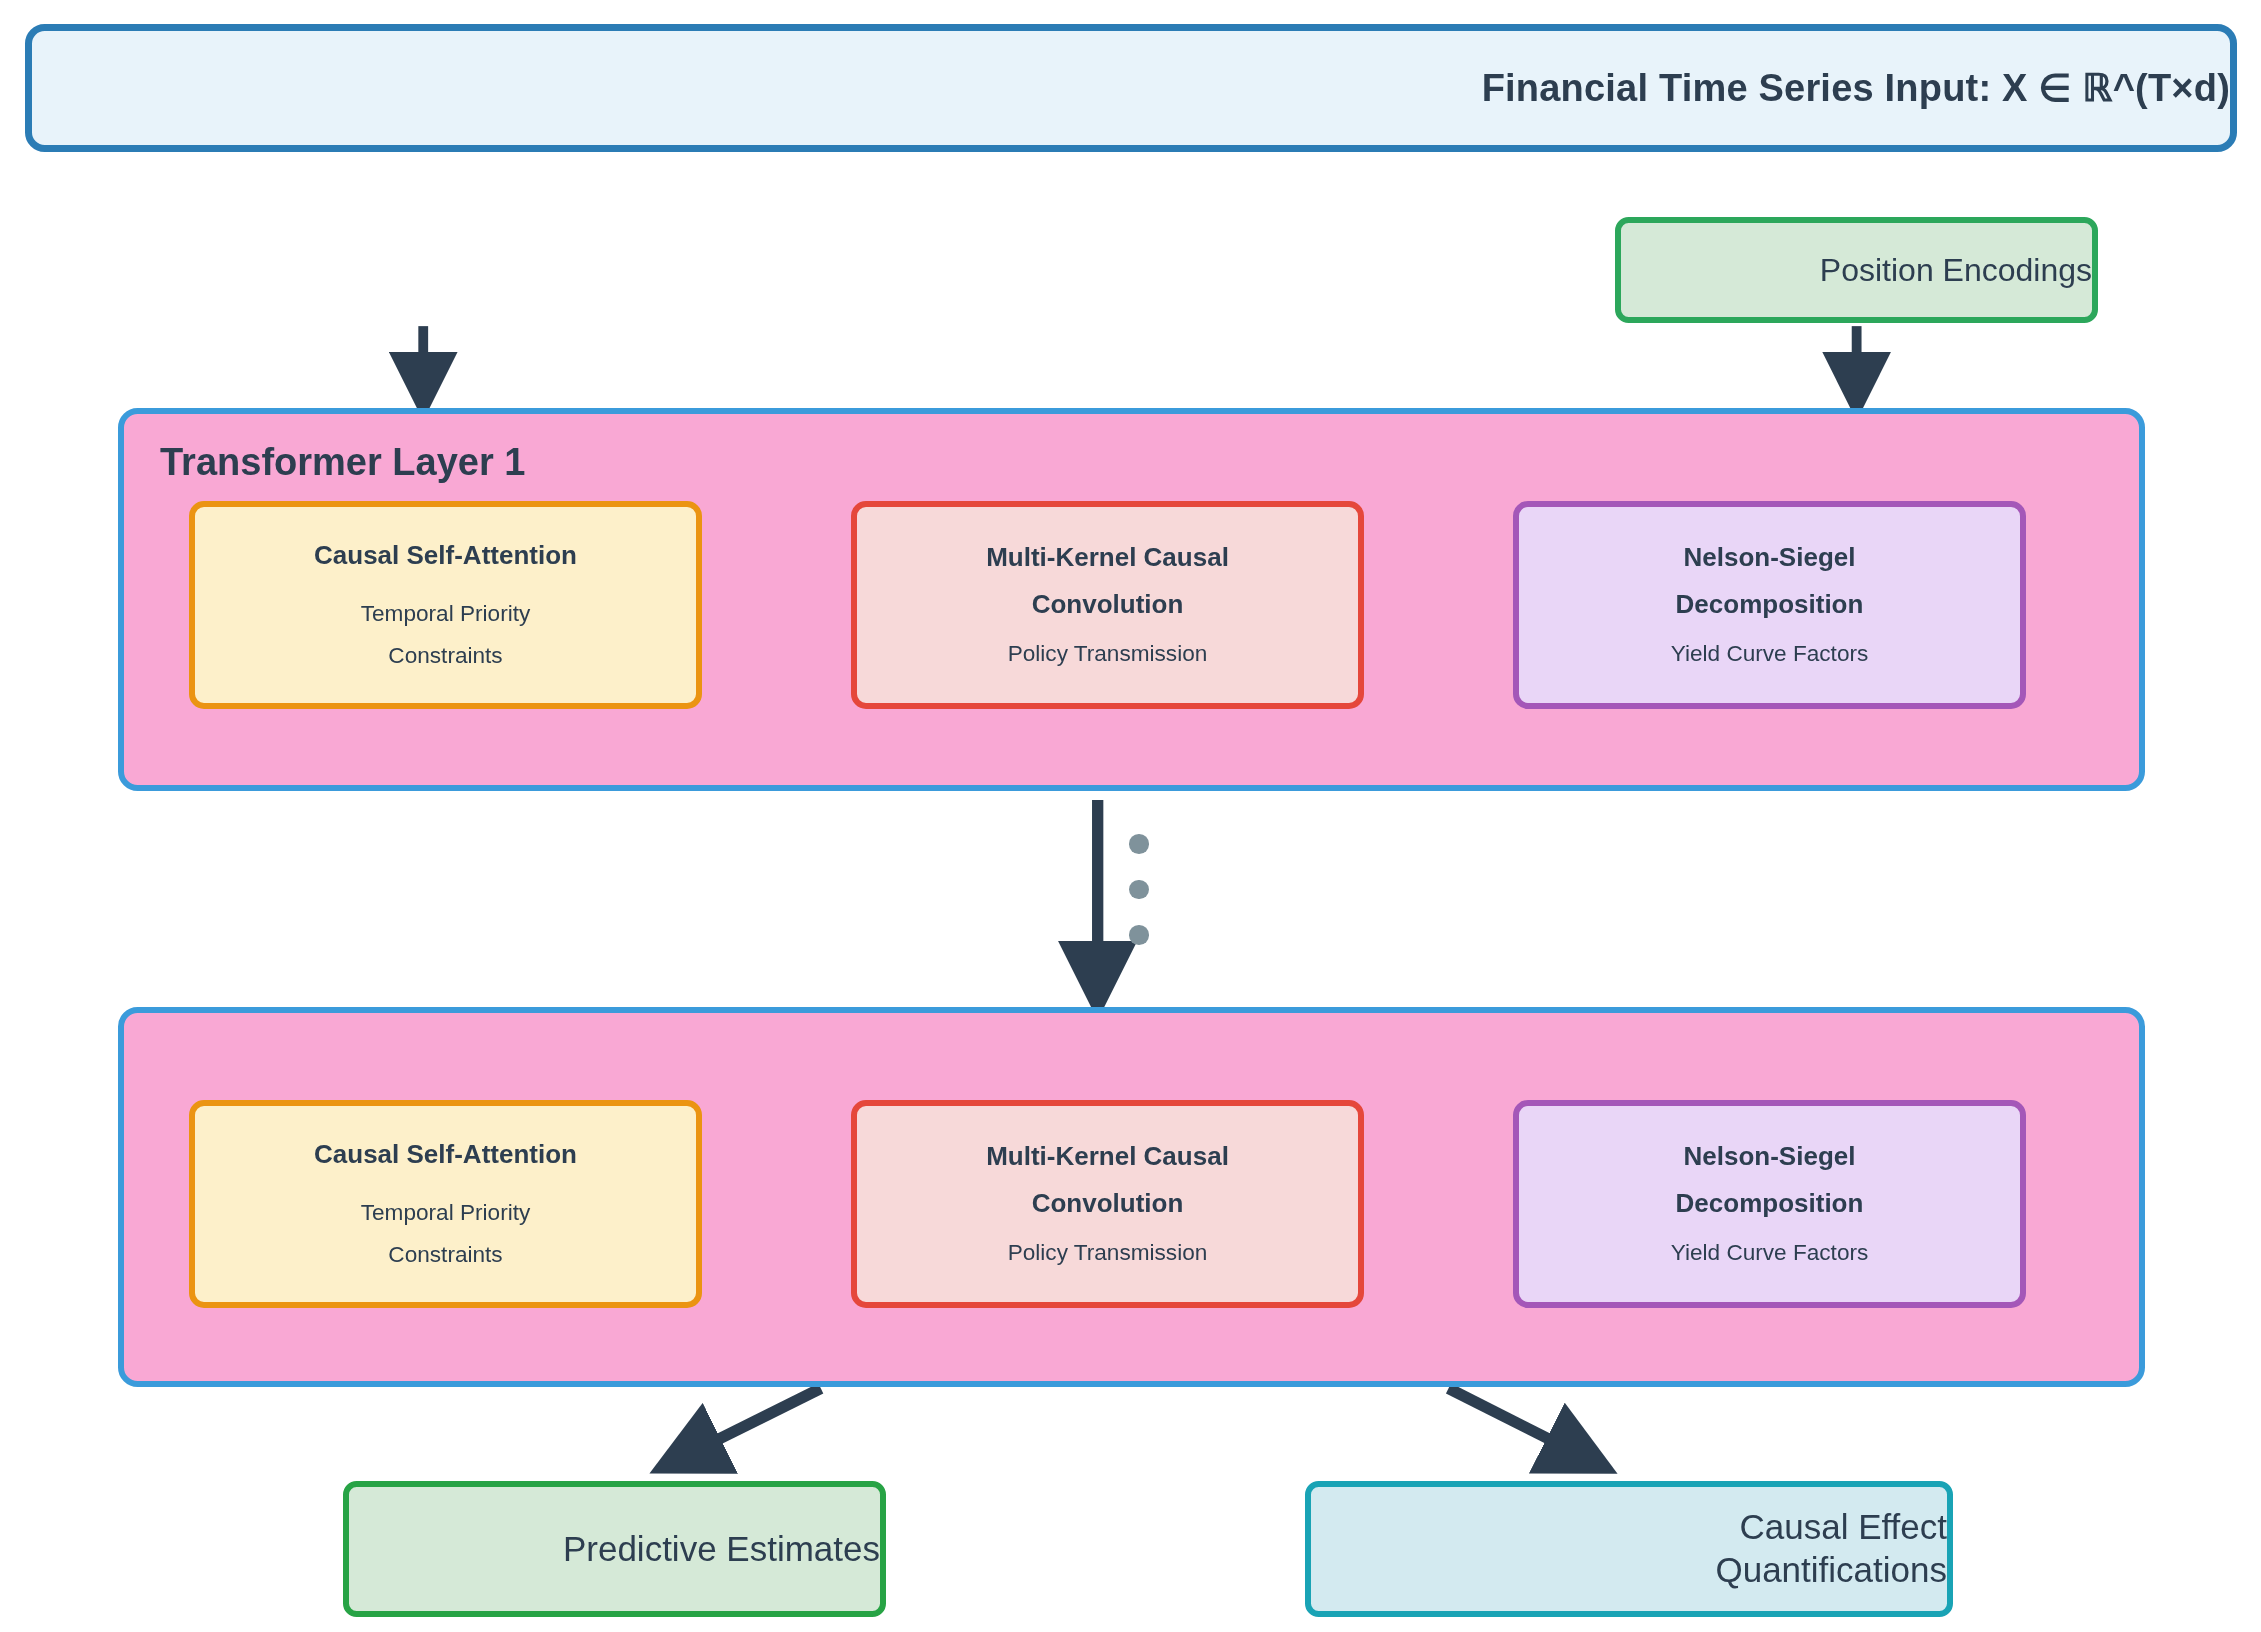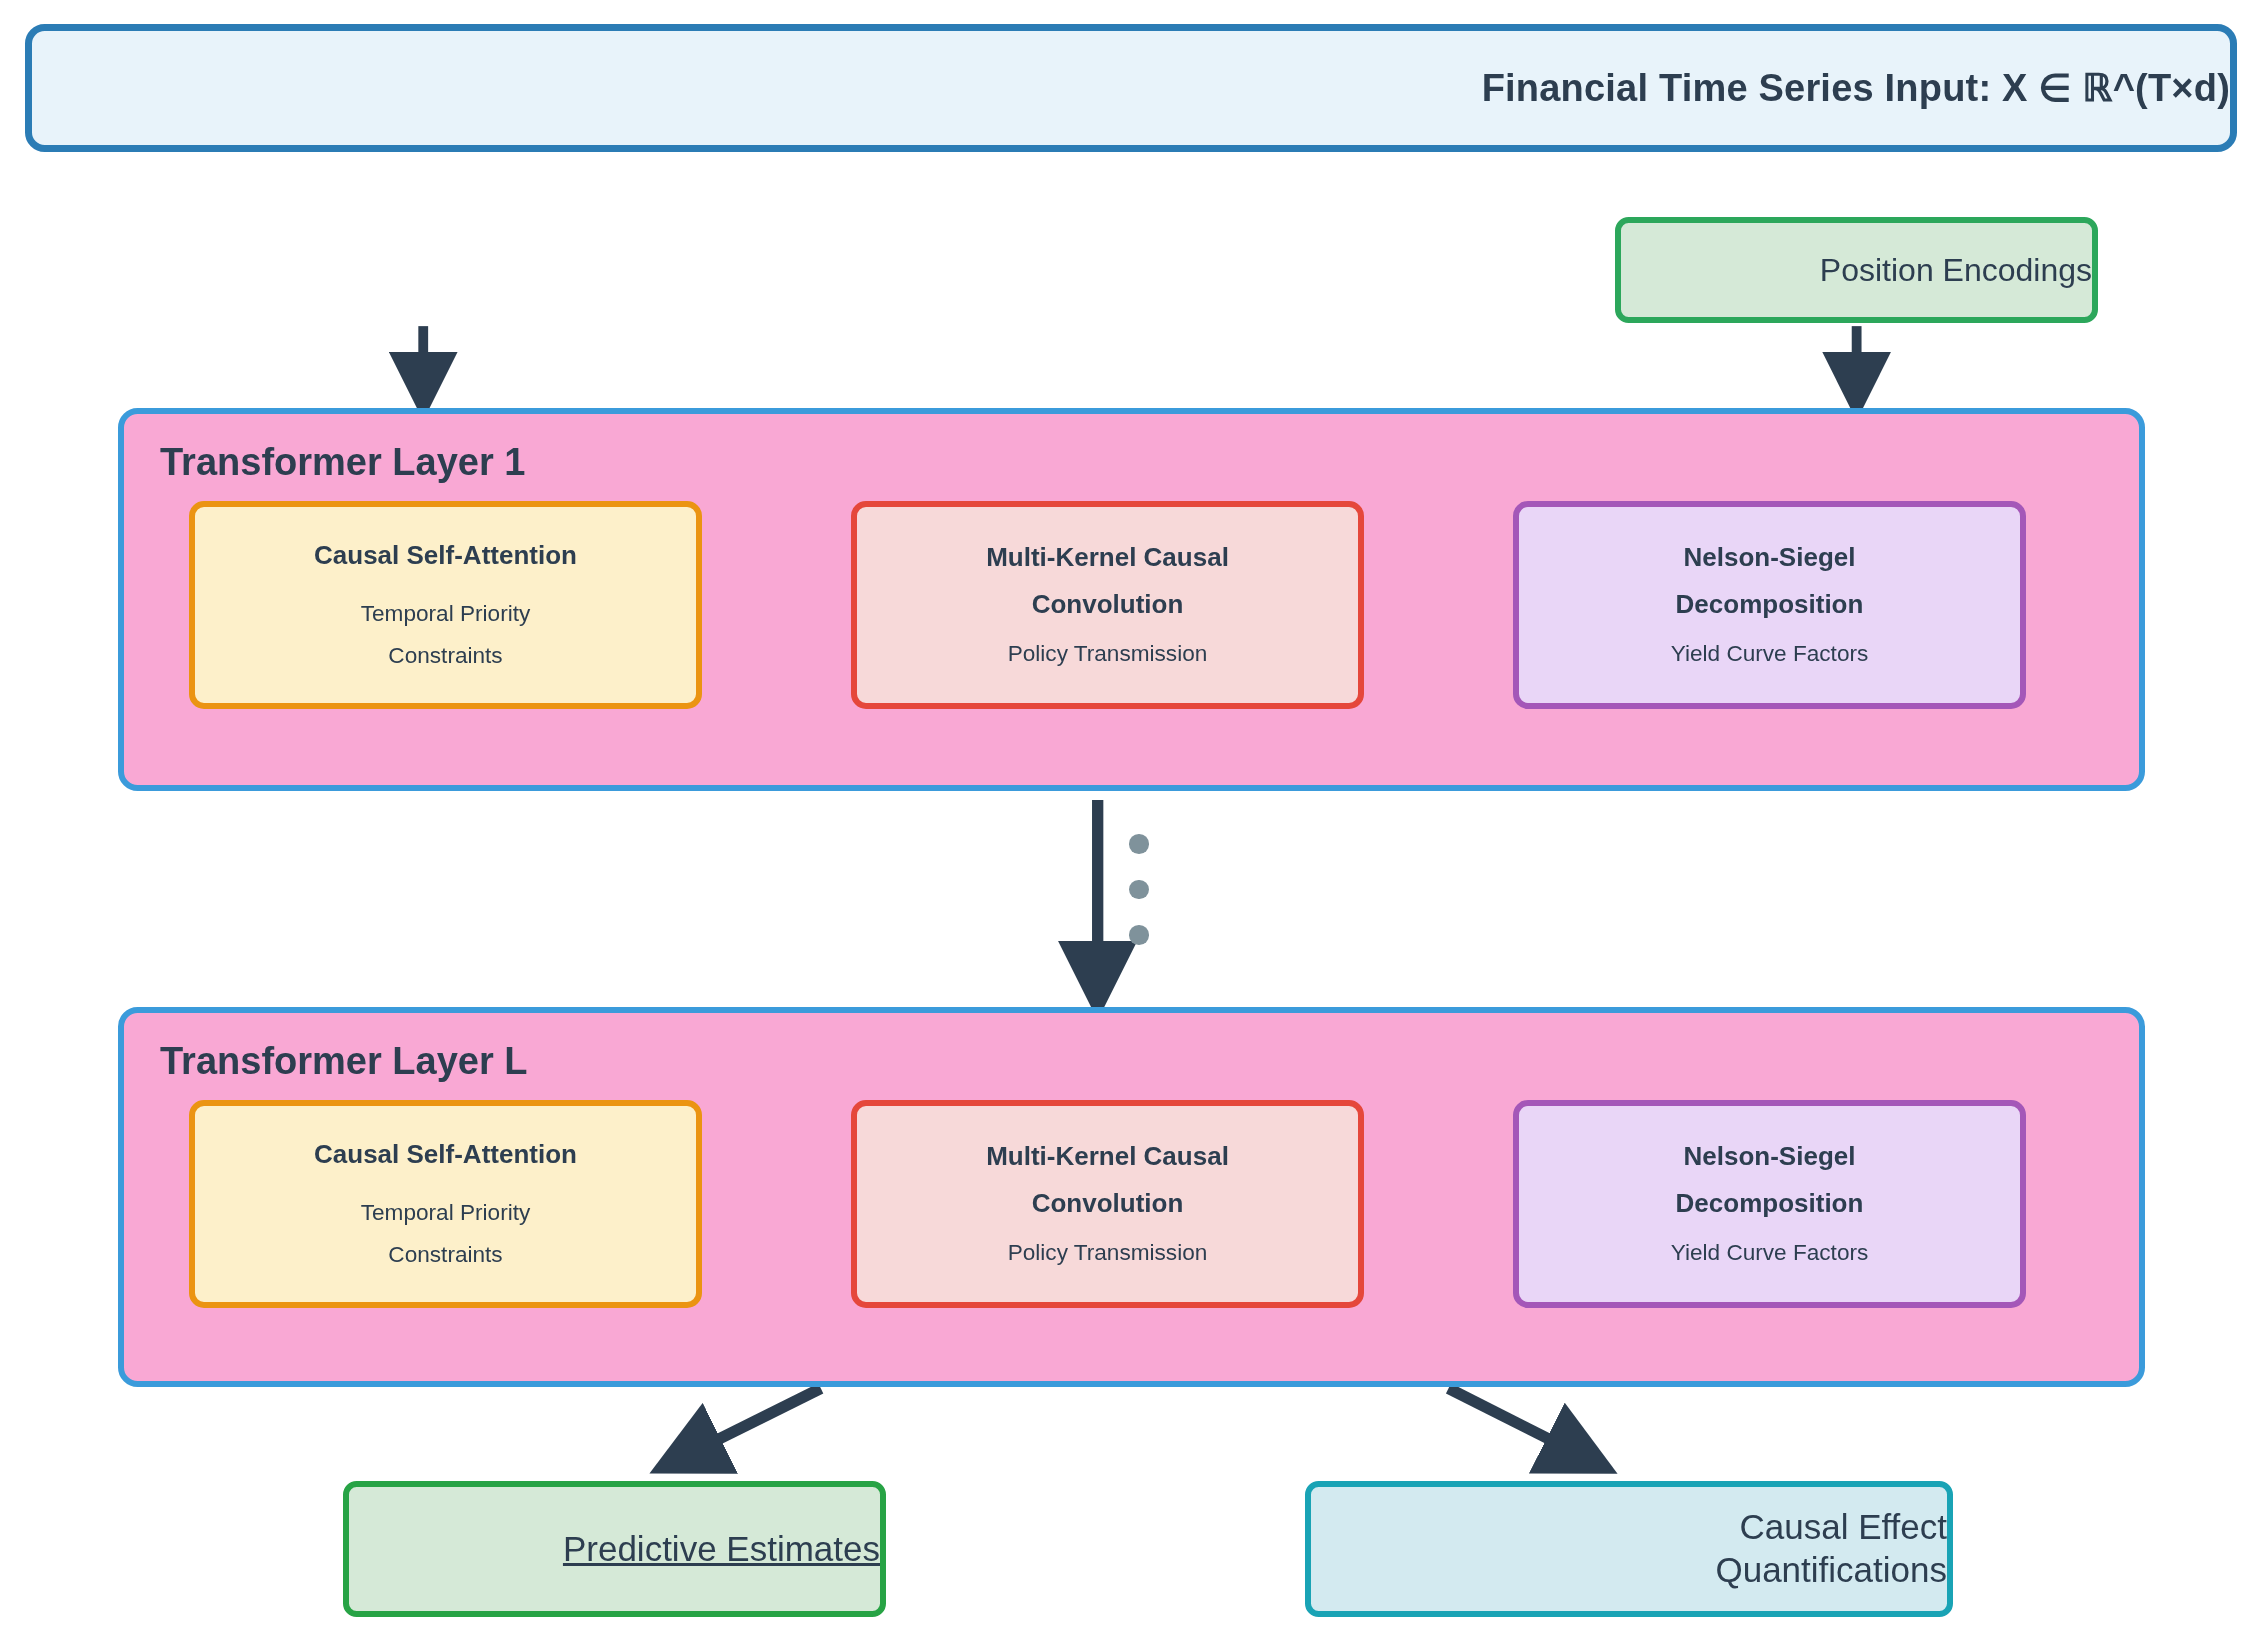--- a/index.html
+++ b/index.html
@@ -126,21 +126,20 @@
     border-radius: 13.6px;
     font-size: 35px;
     font-weight: normal;
     line-height: 1.22;
   }
   .out-pred {
     left: 343px;
     top: 1481px;
     border: 6.8px solid #27a345;
     background: #d5e9d7;
-    text-decoration: underline;
   }
   .out-causal {
     left: 1305px;
     top: 1481px;
     width: 648px;
     border: 6.8px solid #19a3b5;
     background: #d3eaf0;
   }
 
   
@@ -223,21 +222,20 @@
     </div>
   </div>
 
   <div class="dots">
     <div class="dot"></div>
     <div class="dot"></div>
     <div class="dot"></div>
   </div>
 
   <div class="layer layer-L">
-    <div class="layer-title">Transformer Layer L</div>
 
     <div class="module m-attn mod-attn">
       <div class="m-title">Causal Self-Attention</div>
       <div class="m-sub" style="margin-top:15px;">Temporal Priority</div>
       <div class="m-sub">Constraints</div>
     </div>
 
     <div class="module m-conv mod-conv">
       <div class="m-title">Multi-Kernel Causal</div>
       <div class="m-title">Convolution</div>

